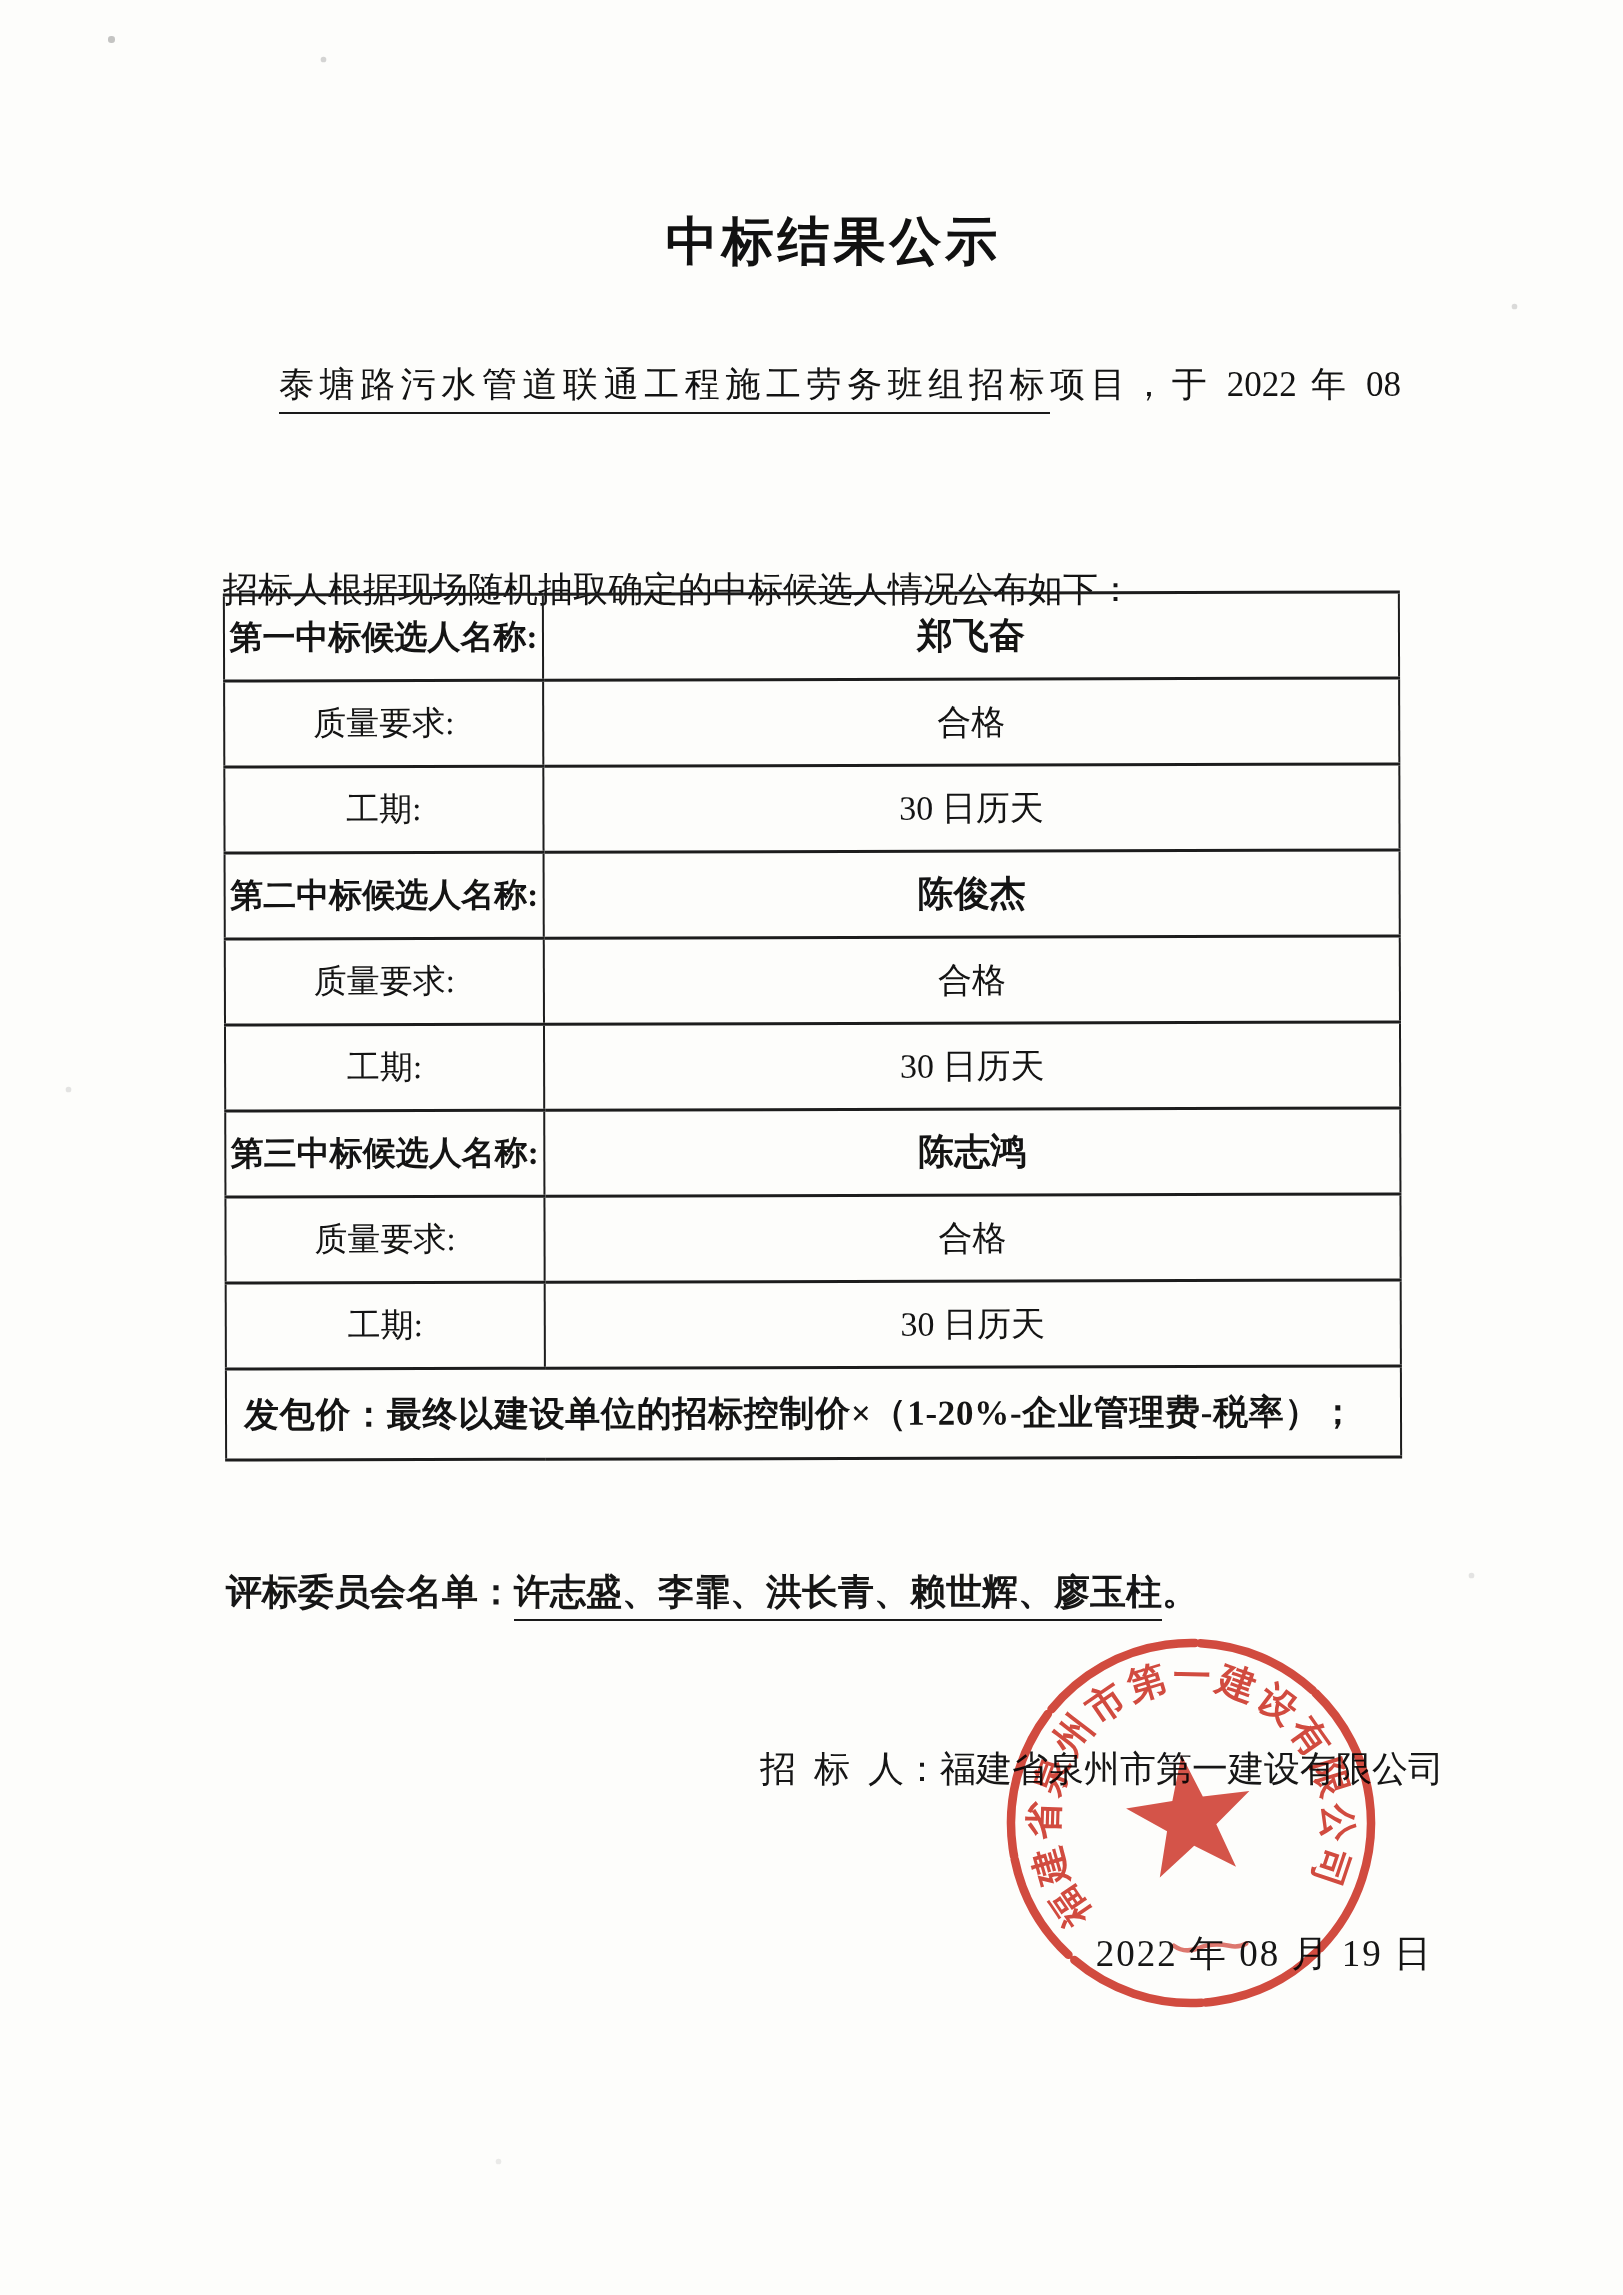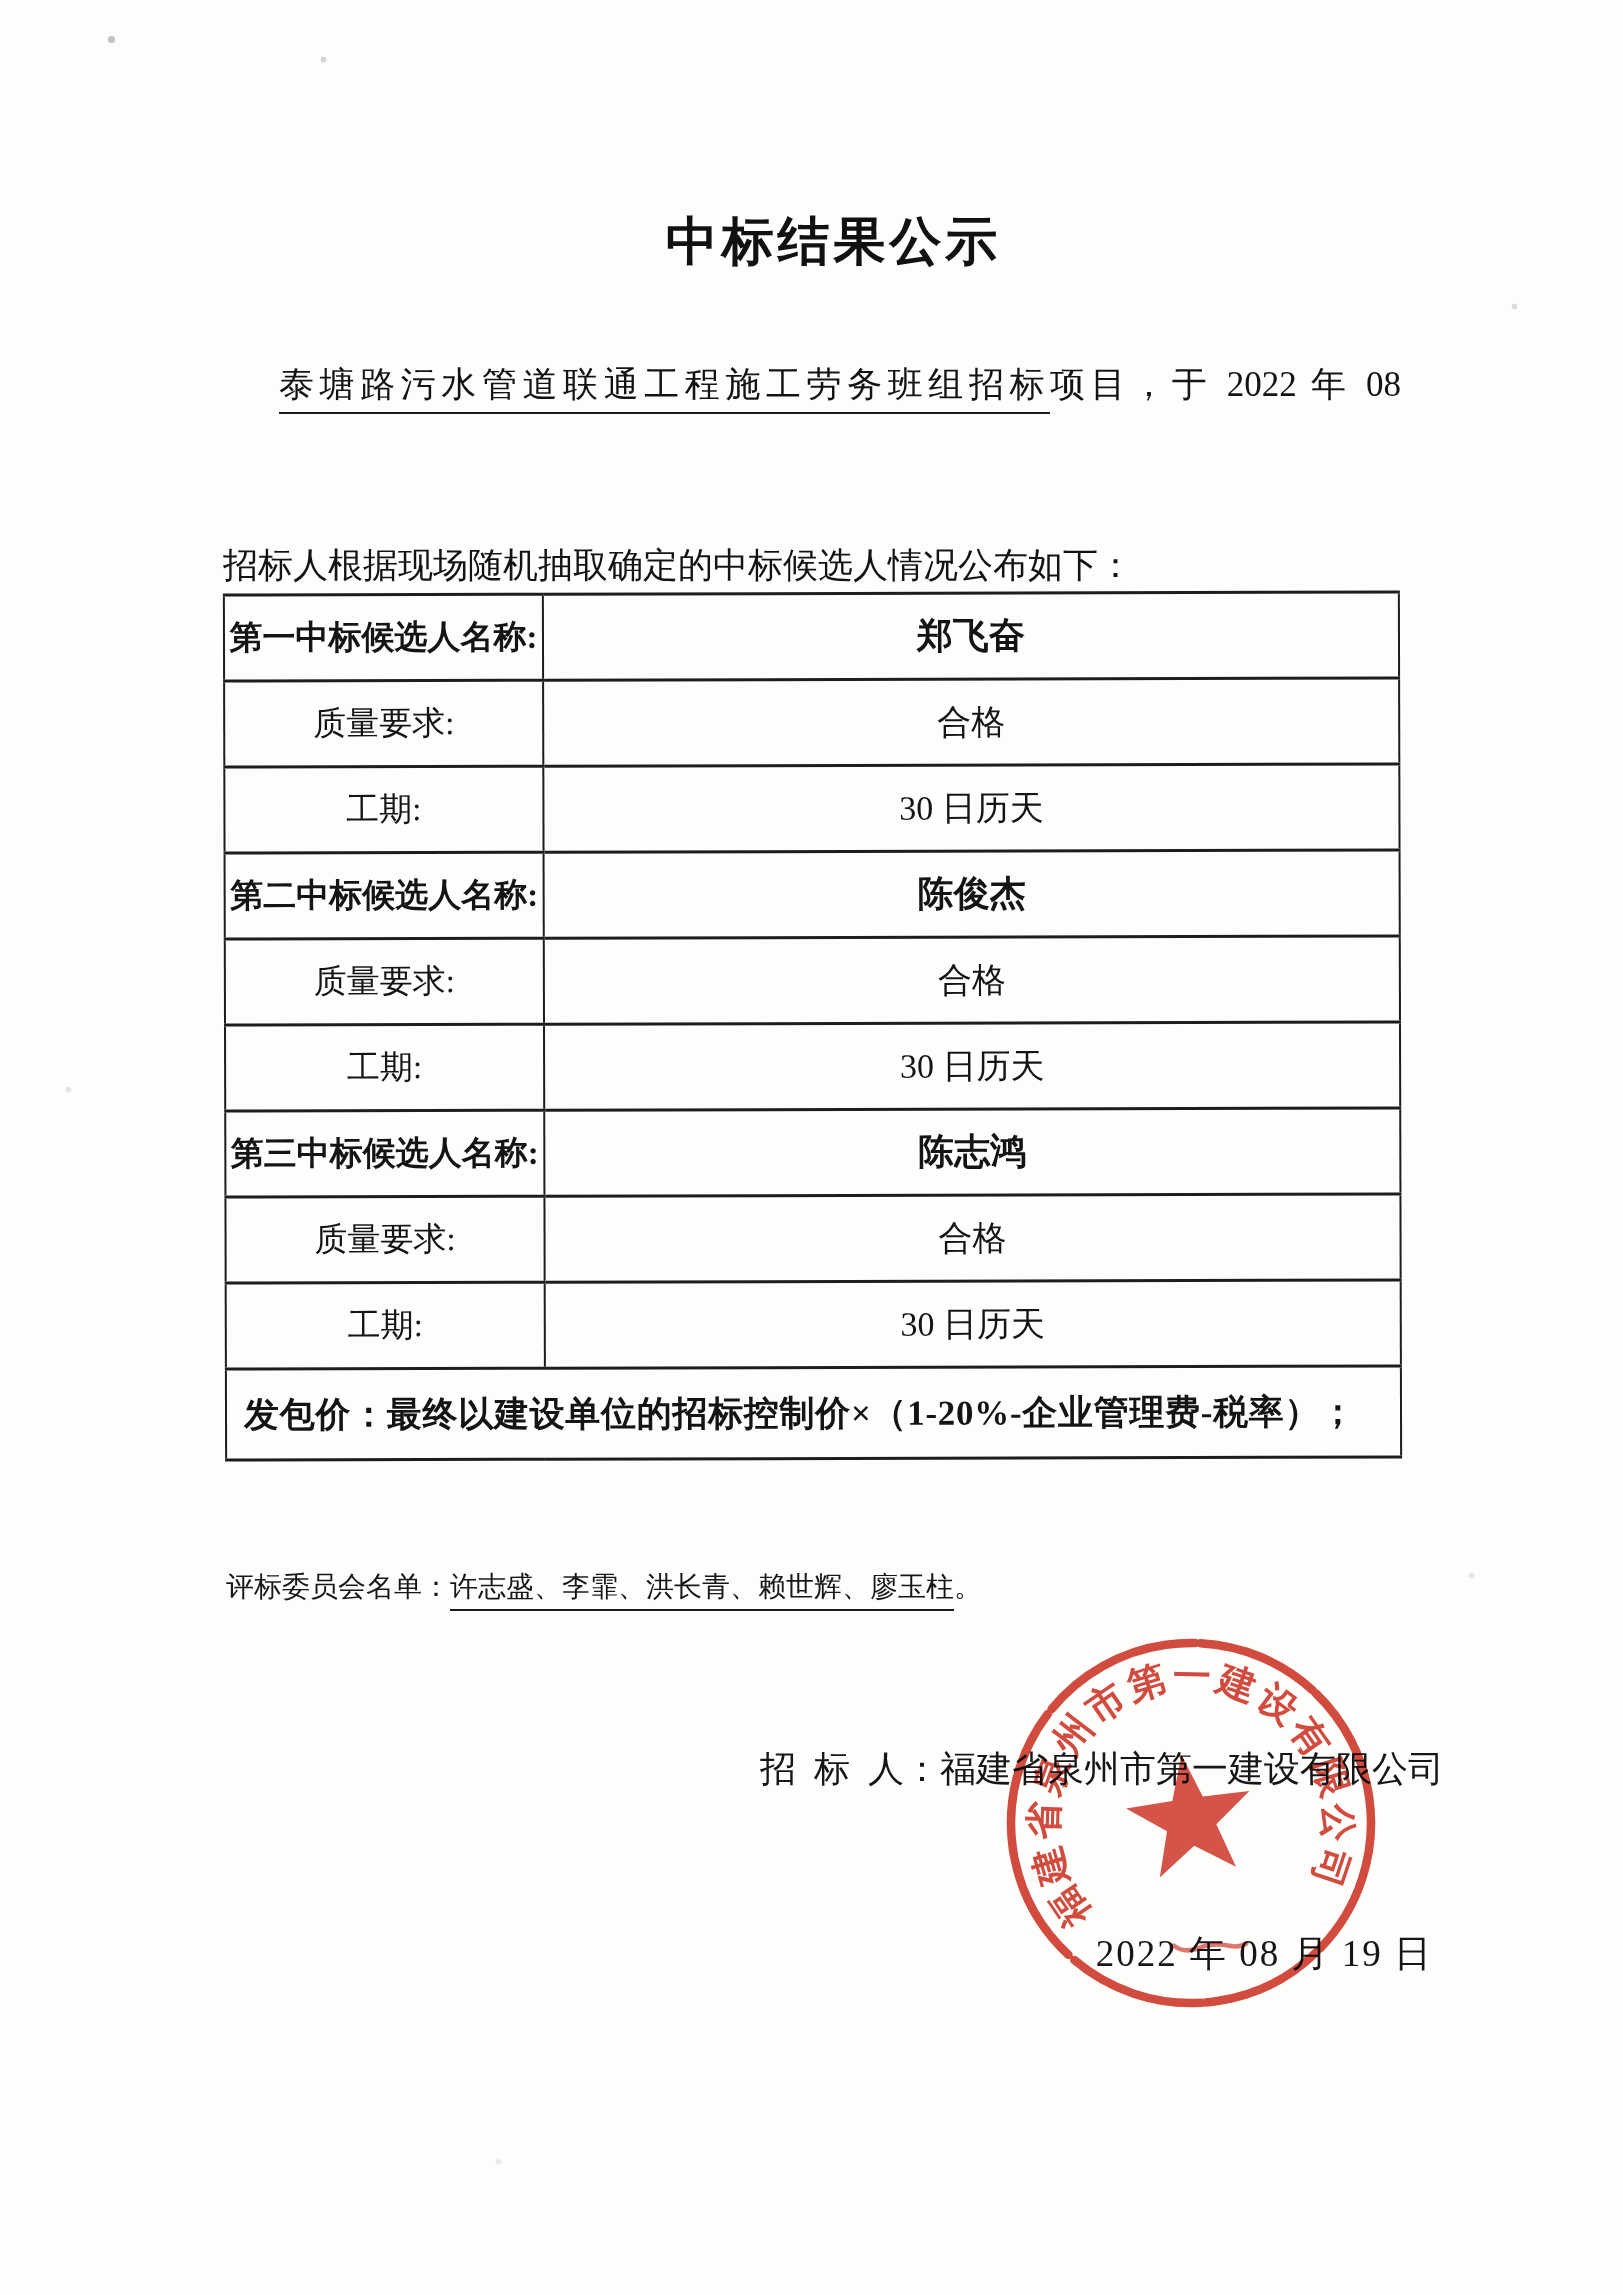--- a/index.html
+++ b/index.html
@@ -25,21 +25,21 @@
   }
   .intro-line{
     left:223px;width:1178px;
     font-size:35px;
     white-space:nowrap;
     color:#131313;
   }
   .just{text-align:justify;text-align-last:justify;}
   .intro-1{top:361px;padding-left:56px;width:1122px;}
   .intro-2{top:452px;}
-  .intro-3{top:542px;}
+  .intro-3{top:566px;}
   .u-proj{border-bottom:2.6px solid #1a1a1a;padding-bottom:5.2px;font-family:Liberation Mono, monospace;}
   .bid-table{
     left:224px;top:592px;width:1177px;
     border-collapse:collapse;
     table-layout:fixed;
     transform:rotate(-0.15deg);
   }
   .bid-table td{
     border-top:3.3px solid #1d1d1d;
     border-bottom:3.3px solid #1d1d1d;
@@ -58,22 +58,23 @@
   .bid-table tr.rowb td.val{font-size:36px;}
   .footer-row td{
     text-align:left;
     font-weight:700;
     font-size:35px;
     padding-left:17px;
     letter-spacing:0.7px;
   }
   .committee{
     left:226px;top:1568px;
-    font-size:28px;
+    font-size:36px;
     white-space:nowrap;
+    font-weight:bold;
   }
   .u-names{border-bottom:2.6px solid #1a1a1a;padding-bottom:6.5px;}
   .signature{
     right:223px;top:1745px;
     font-size:36px;
     white-space:pre;
   }
   .sign-label{white-space:pre;margin-top:36px;}
   .doc-date{
     right:234px;top:1905px;

